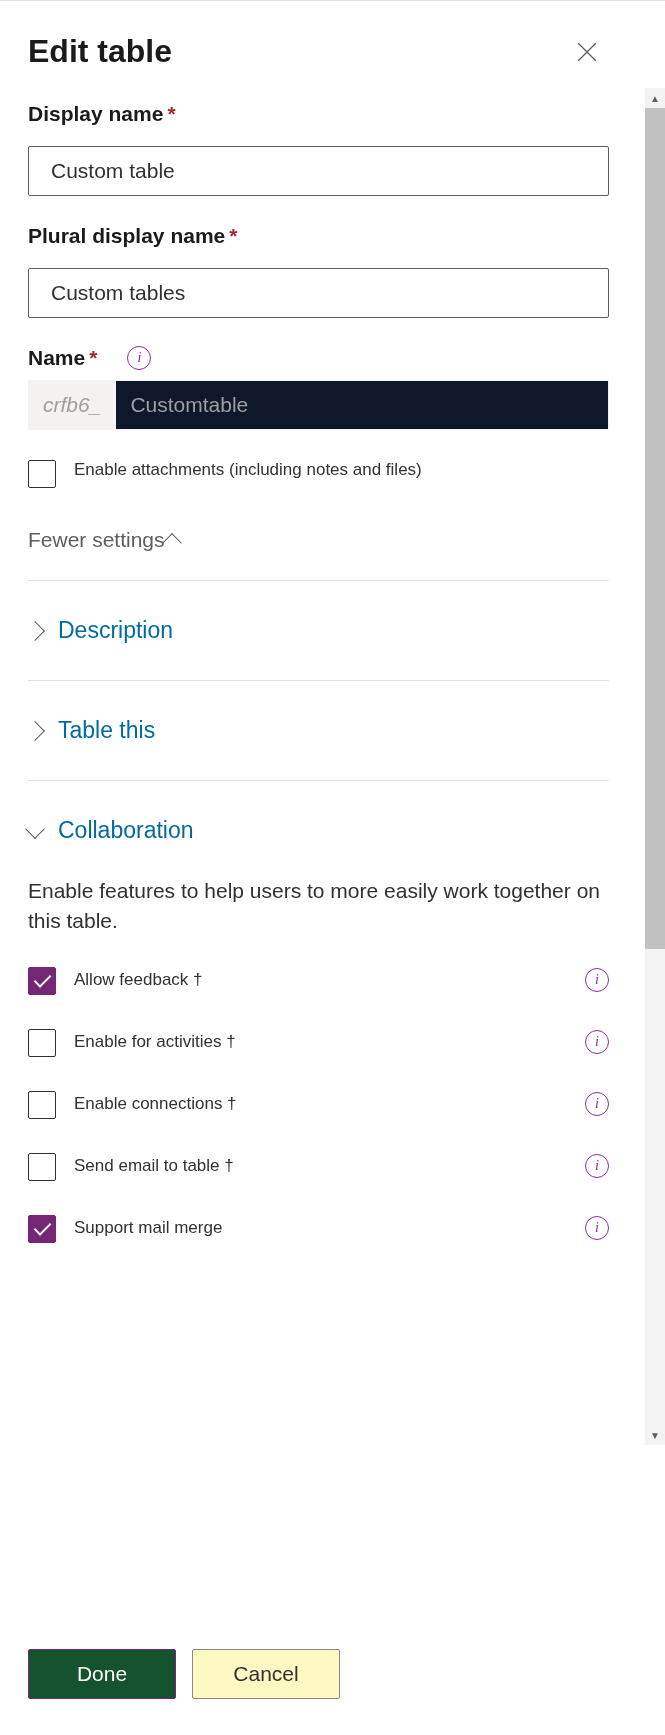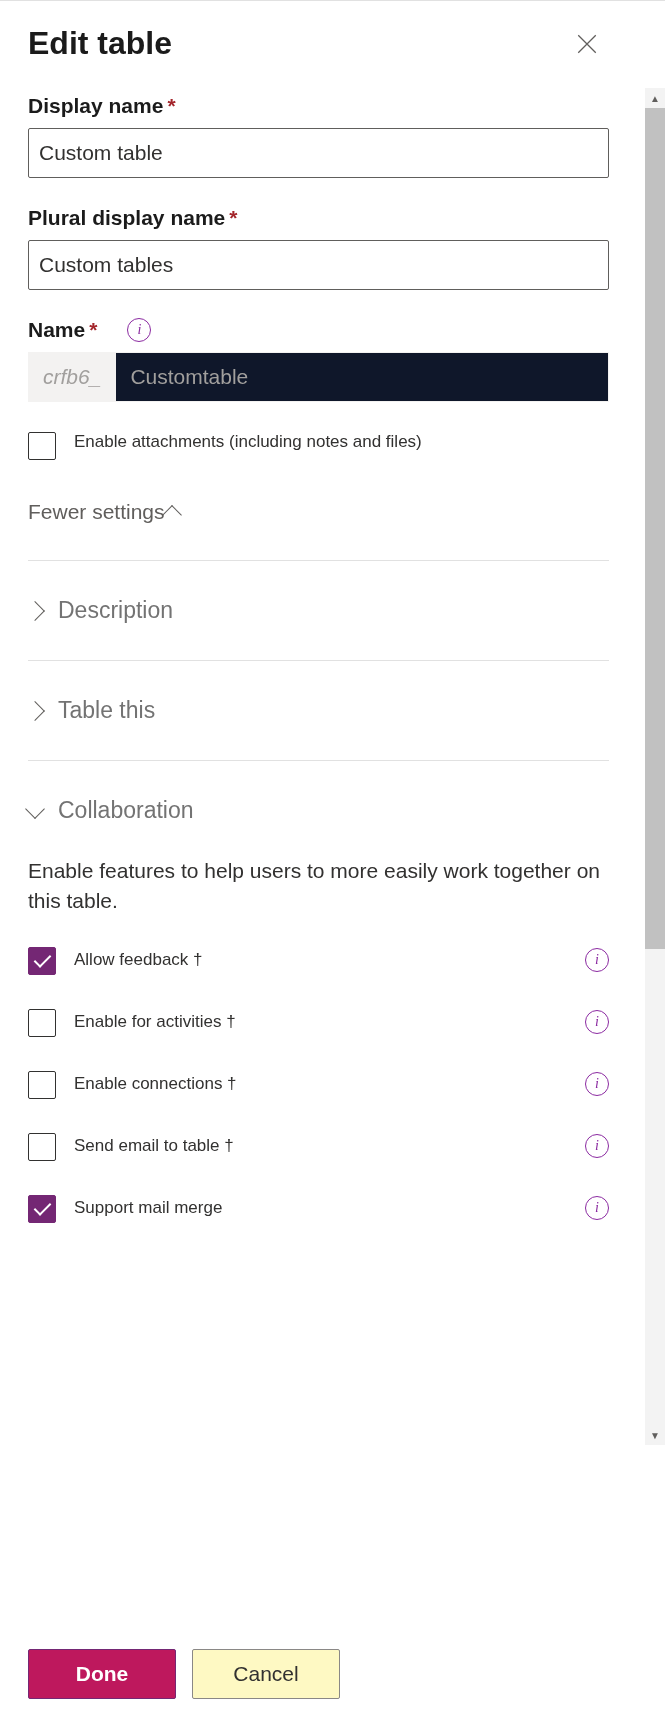--- a/index.html
+++ b/index.html
@@ -17,21 +17,21 @@
     .panel {
       border-top: 1px solid #e1e1e1;
       height: 100%;
       display: flex;
       flex-direction: column;
     }
     .panel-header {
       display: flex;
       justify-content: space-between;
       align-items: center;
-      padding: 24px 60px 20px 28px;
+      padding: 32px 60px 20px 28px;
       text-align: right;
     }
     .panel-title {
       font-size: 32px;
       font-weight: 700;
       color: #1b1b1b;
     }
     .close-btn {
       background: none;
       border: none;
@@ -95,26 +95,27 @@
       align-items: flex-end;
       gap: 30px;
       margin-bottom: 10px;
     }
     .required {
       color: #a4262c;
       margin-left: 4px;
     }
     .text-input {
       width: 100%;
-      padding: 12px 10px;
+      padding: 12px 22px;
       font-size: 21px;
       border: 1px solid #605e5c;
       border-radius: 2px;
       font-family: inherit;
       color: #323130;
+      margin-top: 10px;
     }
     .text-input-disabled {
       background: #f3f2f1;
       border: 1px solid #f3f2f1;
       color: #a19f9d;
     }
     .prefix-group {
       display: flex;
     }
     .prefix {
@@ -197,21 +198,21 @@
       line-height: 1.4;
     }
     .fewer-settings {
       display: flex;
       align-items: center;
       gap: 0;
       font-size: 21px;
       color: #605e5c;
       cursor: pointer;
       margin-top: 40px;
-      margin-bottom: 36px;
+      margin-bottom: 28px;
     }
     .chevron {
       width: 14px;
       height: 14px;
       border: solid #605e5c;
       border-width: 0 1.5px 1.5px 0;
       display: inline-block;
     }
     .chevron.up {
       transform: rotate(-135deg);
@@ -231,21 +232,21 @@
     }
     .accordion-header {
       display: flex;
       align-items: center;
       gap: 16px;
       padding: 24px 0;
       cursor: pointer;
     }
     .accordion-title {
       font-size: 23px;
-      color: #737373;
+      color: #0369a1;
     }
     .section-desc {
       font-size: 21px;
       color: #323130;
       line-height: 1.45;
       margin-bottom: 28px;
     }
     .panel-footer {
       padding: 24px 28px 36px 28px;
       display: flex;
@@ -254,24 +255,24 @@
     }
     .btn {
       padding: 12px 0;
       font-size: 21px;
       font-family: inherit;
       border-radius: 2px;
       cursor: pointer;
       min-width: 148px;
     }
     .btn-primary {
-      background: #be185d;
+      background: #14532d;
       color: #fff;
       border: 1px solid #742774;
-      font-weight: 700;
+      font-weight: 400;
     }
     .btn-secondary {
       background: #fef9c3;
       color: #323130;
       border: 1px solid #8a8886;
     }
     .collab-section {
       padding-top: 8px;
     }
     .collab-options .checkbox-row {

